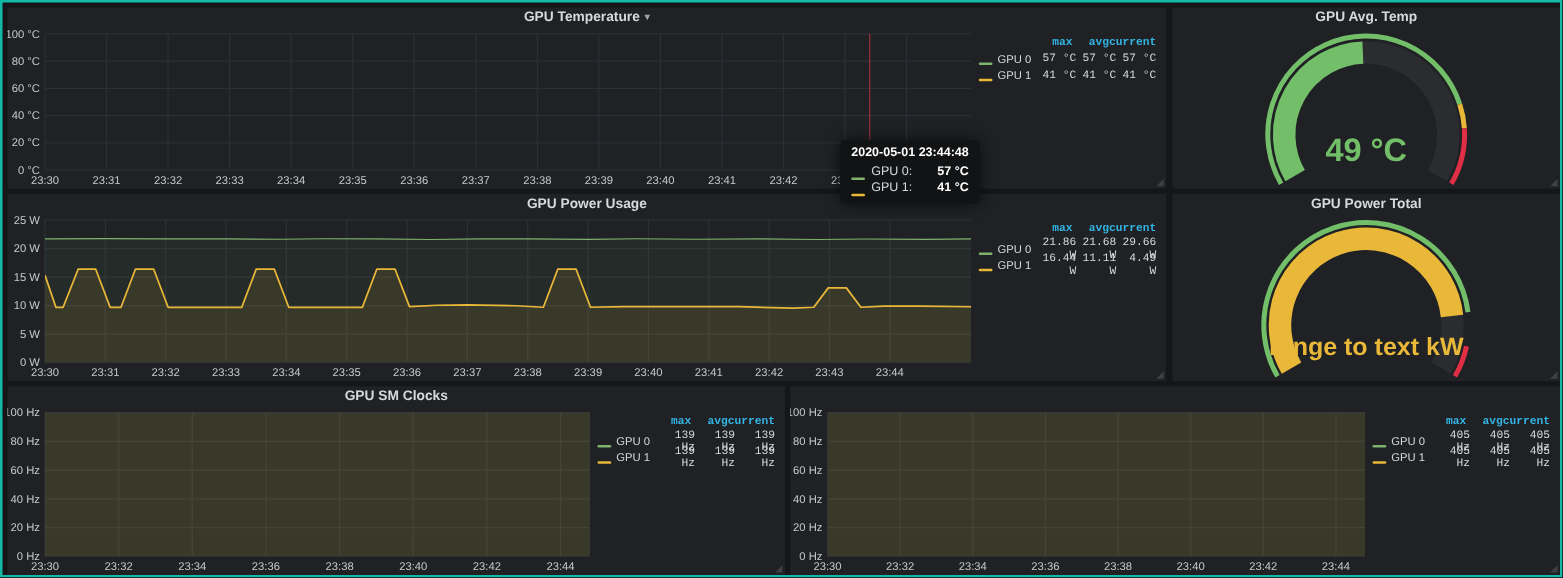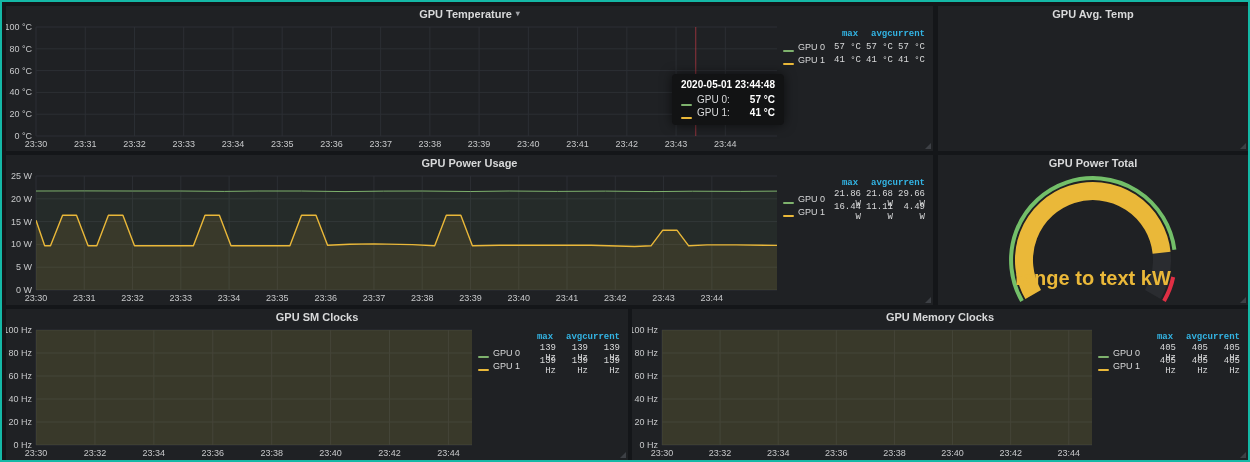--- a/index.html
+++ b/index.html
@@ -22,21 +22,21 @@
   
   .legend{flex:0 0 150px;padding:6px 8px 0 0;font-size:9px;color:#d8d9da;}
   .lrow{display:grid;grid-template-columns:46px 1fr 1fr 1fr;align-items:center;height:13px;}
   .lrow .lval{text-align:right;font-family:Liberation Mono, monospace;}
   .lrow.head .lval{color:#33b5e5;font-weight:700;}
   .lname{display:flex;align-items:flex-end;gap:4px;white-space:nowrap;cursor:pointer;}
   .dash{display:inline-block;width:11px;height:2px;border-radius:1px;flex:0 0 11px;}
   
   .tooltip{position:absolute;z-index:5;background:#121314;border-radius:4px;
     padding:5px 9px 6px;font-size:10px;color:#d8d9da;white-space:nowrap;
-    box-shadow:0 0 12px rgba(0,0,0,.6);}
+    box-shadow:0 0 12px rgba(0,0,0,.6);margin-top:38px;}
   .tt-time{font-weight:700;color:#fff;margin-bottom:3px;}
   .tt-row{display:flex;align-items:flex-end;gap:5px;line-height:13px;}
   .tt-row b{color:#fff;margin-left:auto;padding-left:10px;}
   
   .gauge-wrap{position:relative;flex:1;}
   .gauge-wrap svg{position:absolute;inset:0;}
   .gauge-value{position:absolute;left:0;right:0;text-align:center;font-weight:700;}
   .gauge-value.big{font-size:26px;}
   .gauge-value.small{font-size:20px;}
 </style>
@@ -144,20 +144,32 @@
           <span class="lval">41 °C</span>
         </div>
       </div>
     </div>
   </section>
 
   <section class="panel" style="left:936px;top:4px;width:310px;height:145px;">
     <header class="ptitle">
       <span>GPU Avg. Temp</span>
     </header>
+    <div class="pbody">
+      <div class="gauge-wrap">
+        <svg width="310" height="130" viewBox="0 0 310 130">
+            <path d="M98.1,119.5 A65.66666666666667,65.66666666666667 0 1 1 211.9,119.5" stroke="#2a2c30" stroke-width="18" fill="none"></path>
+            <path d="M98.1,119.5 A65.66666666666667,65.66666666666667 0 0 1 152.3,21.1" stroke="#73bf69" stroke-width="18" fill="none"></path>
+            <path d="M86.9,126.0 A78.66666666666667,78.66666666666667 0 1 1 229.8,62.4" stroke="#73bf69" stroke-width="4" fill="none"></path>
+            <path d="M229.8,62.4 A78.66666666666667,78.66666666666667 0 0 1 233.5,81.7" stroke="#eab839" stroke-width="4" fill="none"></path>
+            <path d="M233.5,81.7 A78.66666666666667,78.66666666666667 0 0 1 223.1,126.0" stroke="#e02f44" stroke-width="4" fill="none"></path>
+          </svg>
+        <div class="gauge-value big" style="top:84px;color:#73bf69;">49 °C</div>
+      </div>
+    </div>
   </section>
 
   <section class="panel" style="left:4px;top:153px;width:927px;height:150px;">
     <header class="ptitle">
       <span>GPU Power Usage</span>
     </header>
     <div class="pbody">
       <div class="chart-wrap">
         <svg width="777" height="135" viewBox="0 0 777 135">
             <line x1="30" x2="30" y1="6" y2="120" stroke="#2c2f34" stroke-width="1"></line>
@@ -332,23 +344,20 @@
           </span>
           <span class="lval">139 Hz</span>
           <span class="lval">139 Hz</span>
           <span class="lval">139 Hz</span>
         </div>
       </div>
     </div>
   </section>
 
   <section class="panel" style="left:630px;top:307px;width:616px;height:151px;">
-    <header class="ptitle">
-      <span>GPU Memory Clocks</span>
-    </header>
     <div class="pbody">
       <div class="chart-wrap">
         <svg width="466" height="136" viewBox="0 0 466 136">
             <line x1="30" x2="30" y1="6" y2="121" stroke="#2c2f34" stroke-width="1"></line>
             <line x1="88.1081081081081" x2="88.1081081081081" y1="6" y2="121" stroke="#2c2f34" stroke-width="1"></line>
             <line x1="146.2162162162162" x2="146.2162162162162" y1="6" y2="121" stroke="#2c2f34" stroke-width="1"></line>
             <line x1="204.32432432432432" x2="204.32432432432432" y1="6" y2="121" stroke="#2c2f34" stroke-width="1"></line>
             <line x1="262.4324324324324" x2="262.4324324324324" y1="6" y2="121" stroke="#2c2f34" stroke-width="1"></line>
             <line x1="320.5405405405405" x2="320.5405405405405" y1="6" y2="121" stroke="#2c2f34" stroke-width="1"></line>
             <line x1="378.64864864864865" x2="378.64864864864865" y1="6" y2="121" stroke="#2c2f34" stroke-width="1"></line>

